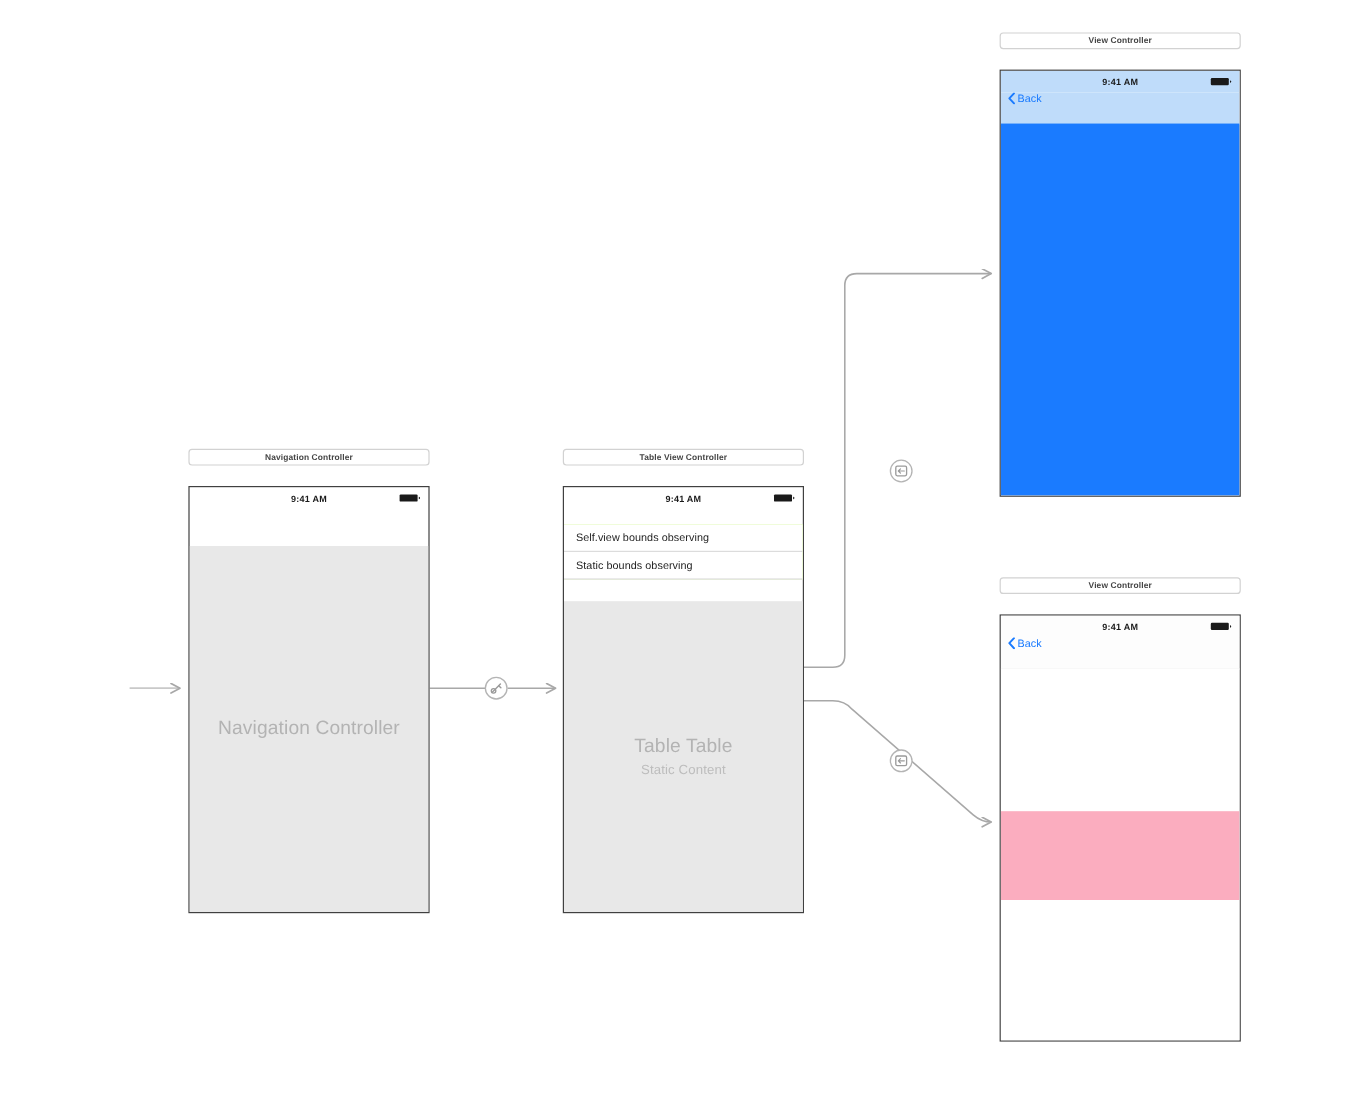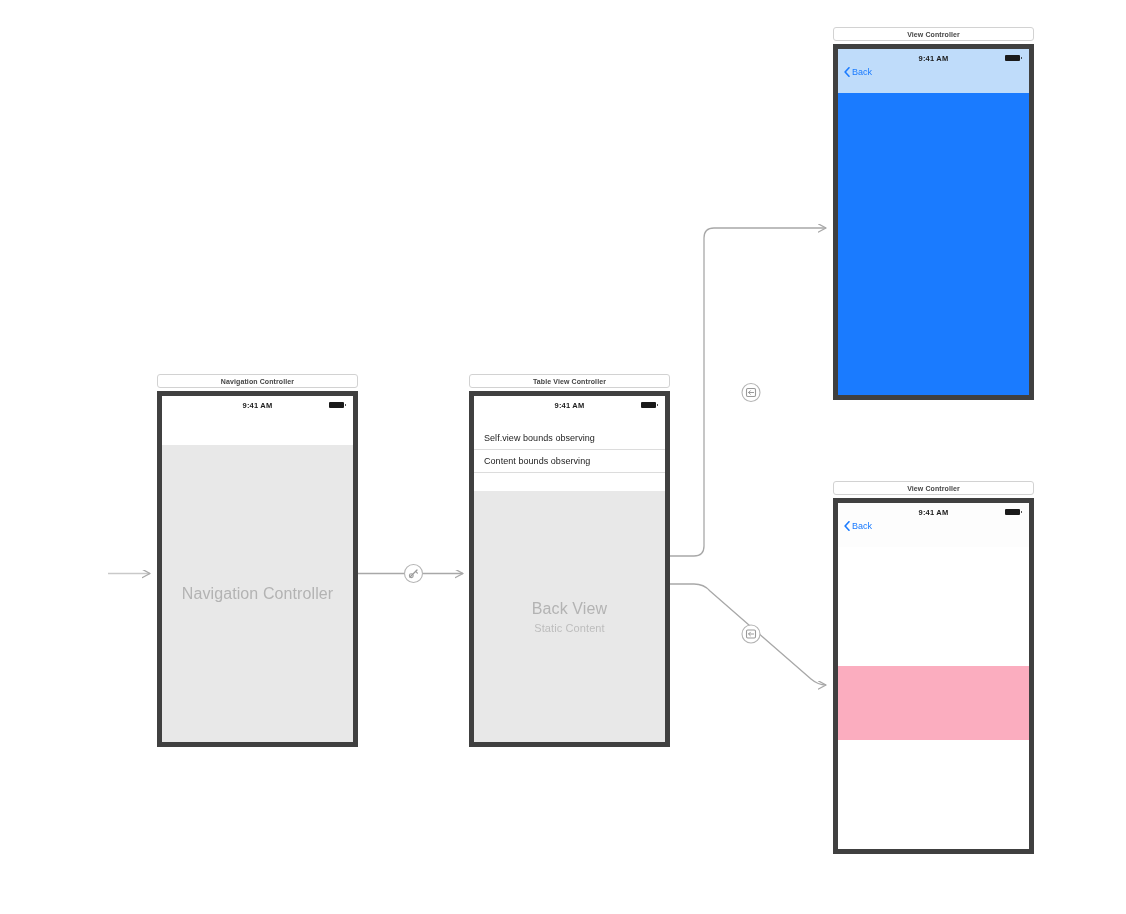--- a/index.html
+++ b/index.html
@@ -39,25 +39,25 @@
     font-weight: bold;
     letter-spacing: 0.1px;
     display: flex;
     align-items: center;
     justify-content: center;
     line-height: 1;
   }
   .scene-body {
     box-sizing: border-box;
     width: 100%;
-    border: 5px solid #404040;
+    border: 1px solid #404040;
     background: #ffffff;
     position: relative;
     overflow: hidden;
-    margin-top: 3px;
+    margin-top: 17px;
   }
 
   
   .status-bar {
     height: 18px;
     position: relative;
     display: flex;
     align-items: center;
     justify-content: center;
   }
@@ -221,25 +221,25 @@
       <div class="status-bar">
         <span class="status-time">9:41 AM</span>
         <span class="battery"></span>
       </div>
       <div style="height:13px;"></div>
       <div class="cells">
         <div class="cell">
           <span>Self.view bounds observing</span>
         </div>
         <div class="cell">
-          <span>Content bounds observing</span>
+          <span>Static bounds observing</span>
         </div>
       </div>
       <div class="placeholder-fill" style="top:95px; bottom:0;">
-        <div class="placeholder-title">Back View</div>
+        <div class="placeholder-title">Table Table</div>
         <div class="placeholder-sub">Static Content</div>
       </div>
     </div>
   </div>
 
   <div class="scene" id="scene-blue" style="left:833px; top:27px; width:201px;">
     <div class="scene-title">View Controller</div>
     <div class="scene-body" style="height:356px;">
       <div class="status-bar" style="background:#bfdcfa;">
         <span class="status-time">9:41 AM</span>

